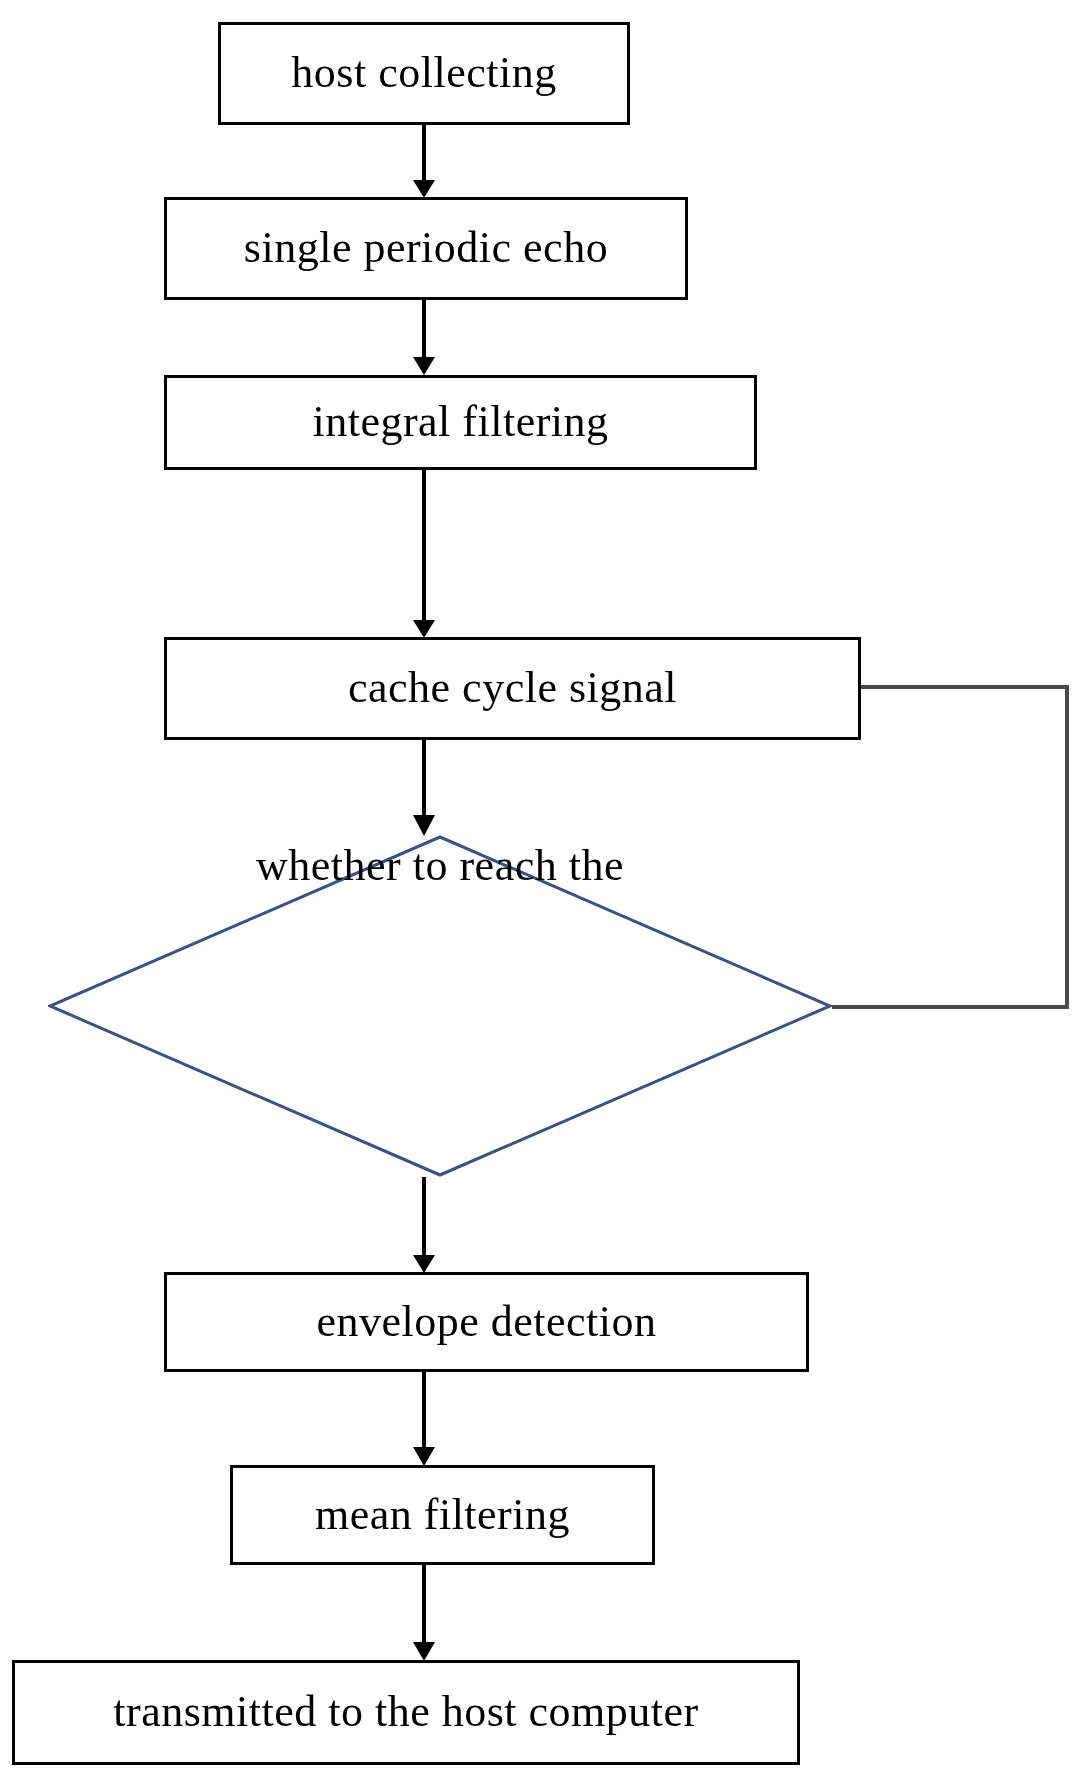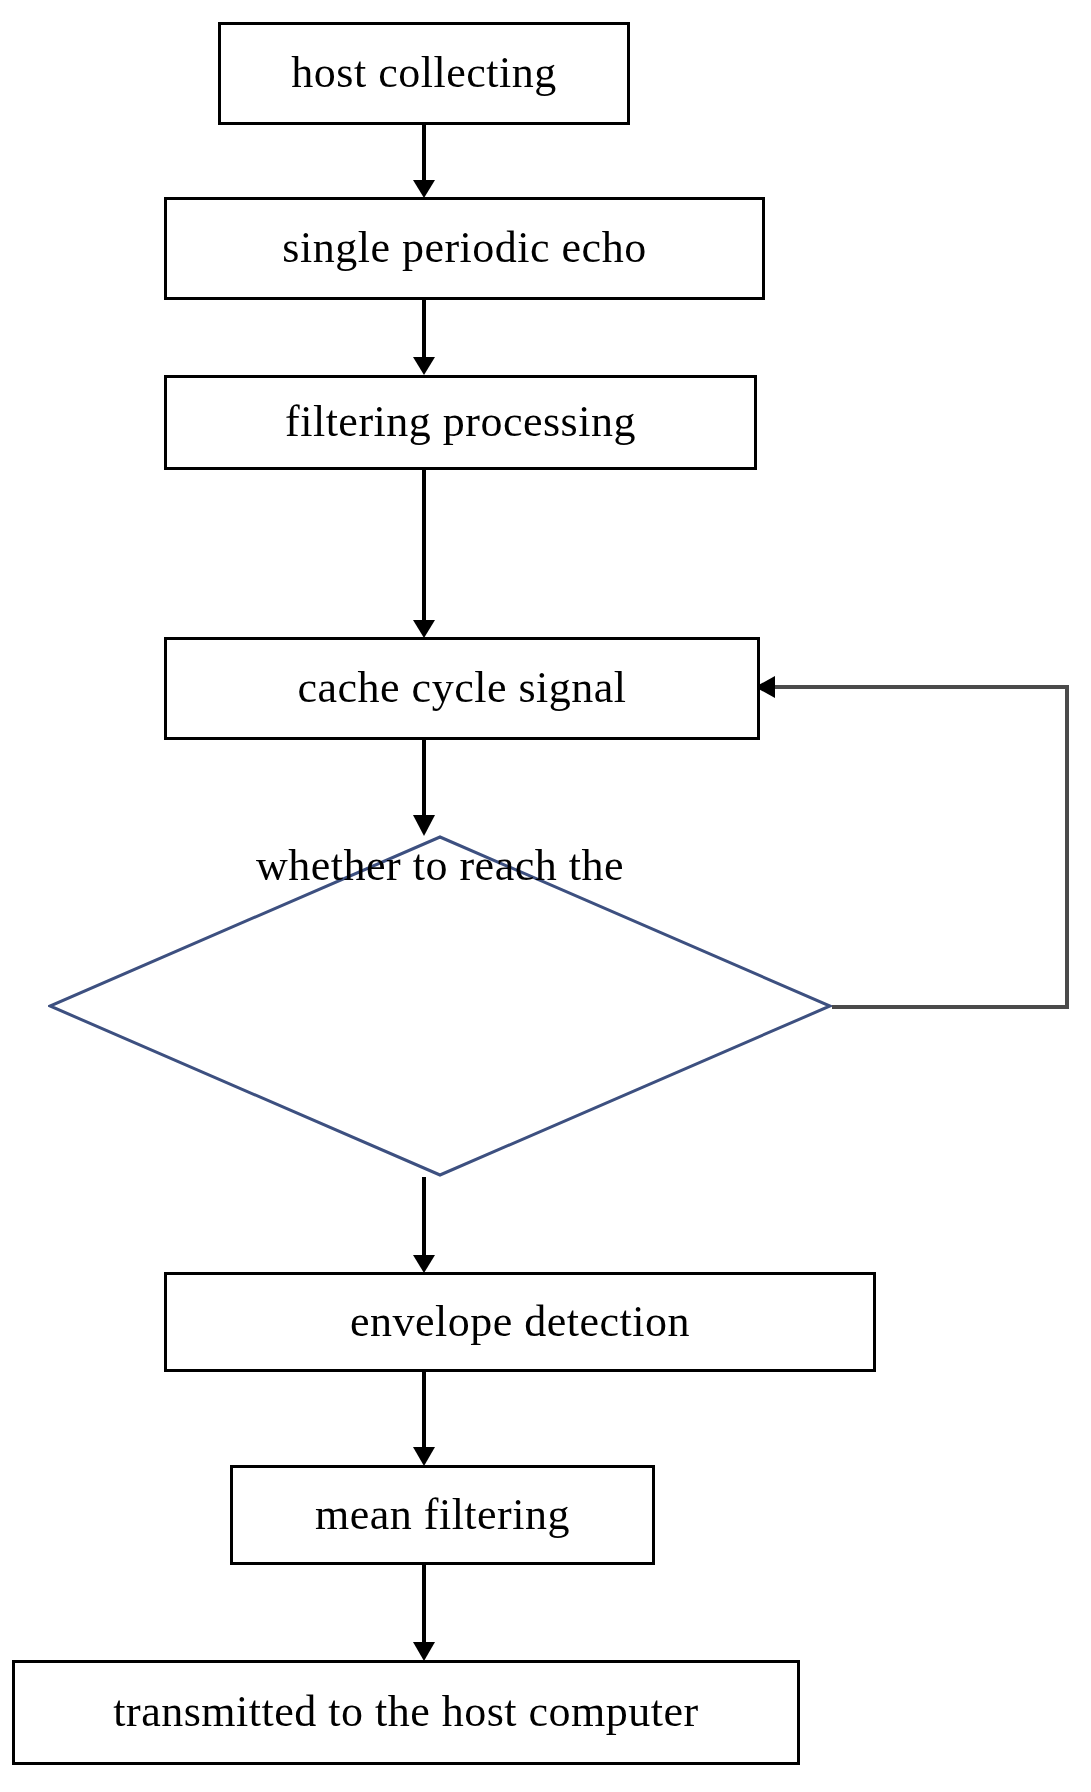--- a/index.html
+++ b/index.html
@@ -117,42 +117,42 @@
     <g>
       <polyline points="832,1007 1067,1007 1067,687 774,687" fill="none" stroke="#4a4a4a" stroke-width="4"></polyline>
       <path d="M775,676 L775,698 L755,687 Z" fill="#000000"></path>
     </g>
   </svg>
 
   <div class="node proc" style="left:218px; top:22px; width:412px; height:103px;">
     <span>host collecting</span>
   </div>
 
-  <div class="node proc" style="left:164px; top:197px; width:601px; height:103px;">
+  <div class="node proc" style="left:164px; top:197px; width:524px; height:103px;">
     <span>single periodic echo</span>
   </div>
 
   <div class="node proc" style="left:164px; top:375px; width:593px; height:95px;">
-    <span>filtering processing</span>
+    <span>integral filtering</span>
   </div>
 
-  <div class="node proc" style="left:164px; top:637px; width:596px; height:103px;">
+  <div class="node proc" style="left:164px; top:637px; width:697px; height:103px;">
     <span>cache cycle signal</span>
   </div>
 
   <div class="decision-wrap" style="left:48px; top:835px; width:784px; height:342px;">
     <svg class="decision-svg" width="784" height="342" viewBox="0 0 784 342">
       <polygon points="392,2 782,171 392,340 2,171" fill="#ffffff" stroke="#3d5080" stroke-width="3"></polygon>
     </svg>
     <div class="decision-label">
       <div>whether to reach the</div>
     </div>
   </div>
 
-  <div class="node proc" style="left:164px; top:1272px; width:712px; height:100px;">
+  <div class="node proc" style="left:164px; top:1272px; width:645px; height:100px;">
     <span>envelope detection</span>
   </div>
 
   <div class="node proc" style="left:230px; top:1465px; width:425px; height:100px;">
     <span>mean filtering</span>
   </div>
 
   <div class="node proc" style="left:12px; top:1660px; width:788px; height:105px;">
     <span>transmitted to the host computer</span>
   </div>

